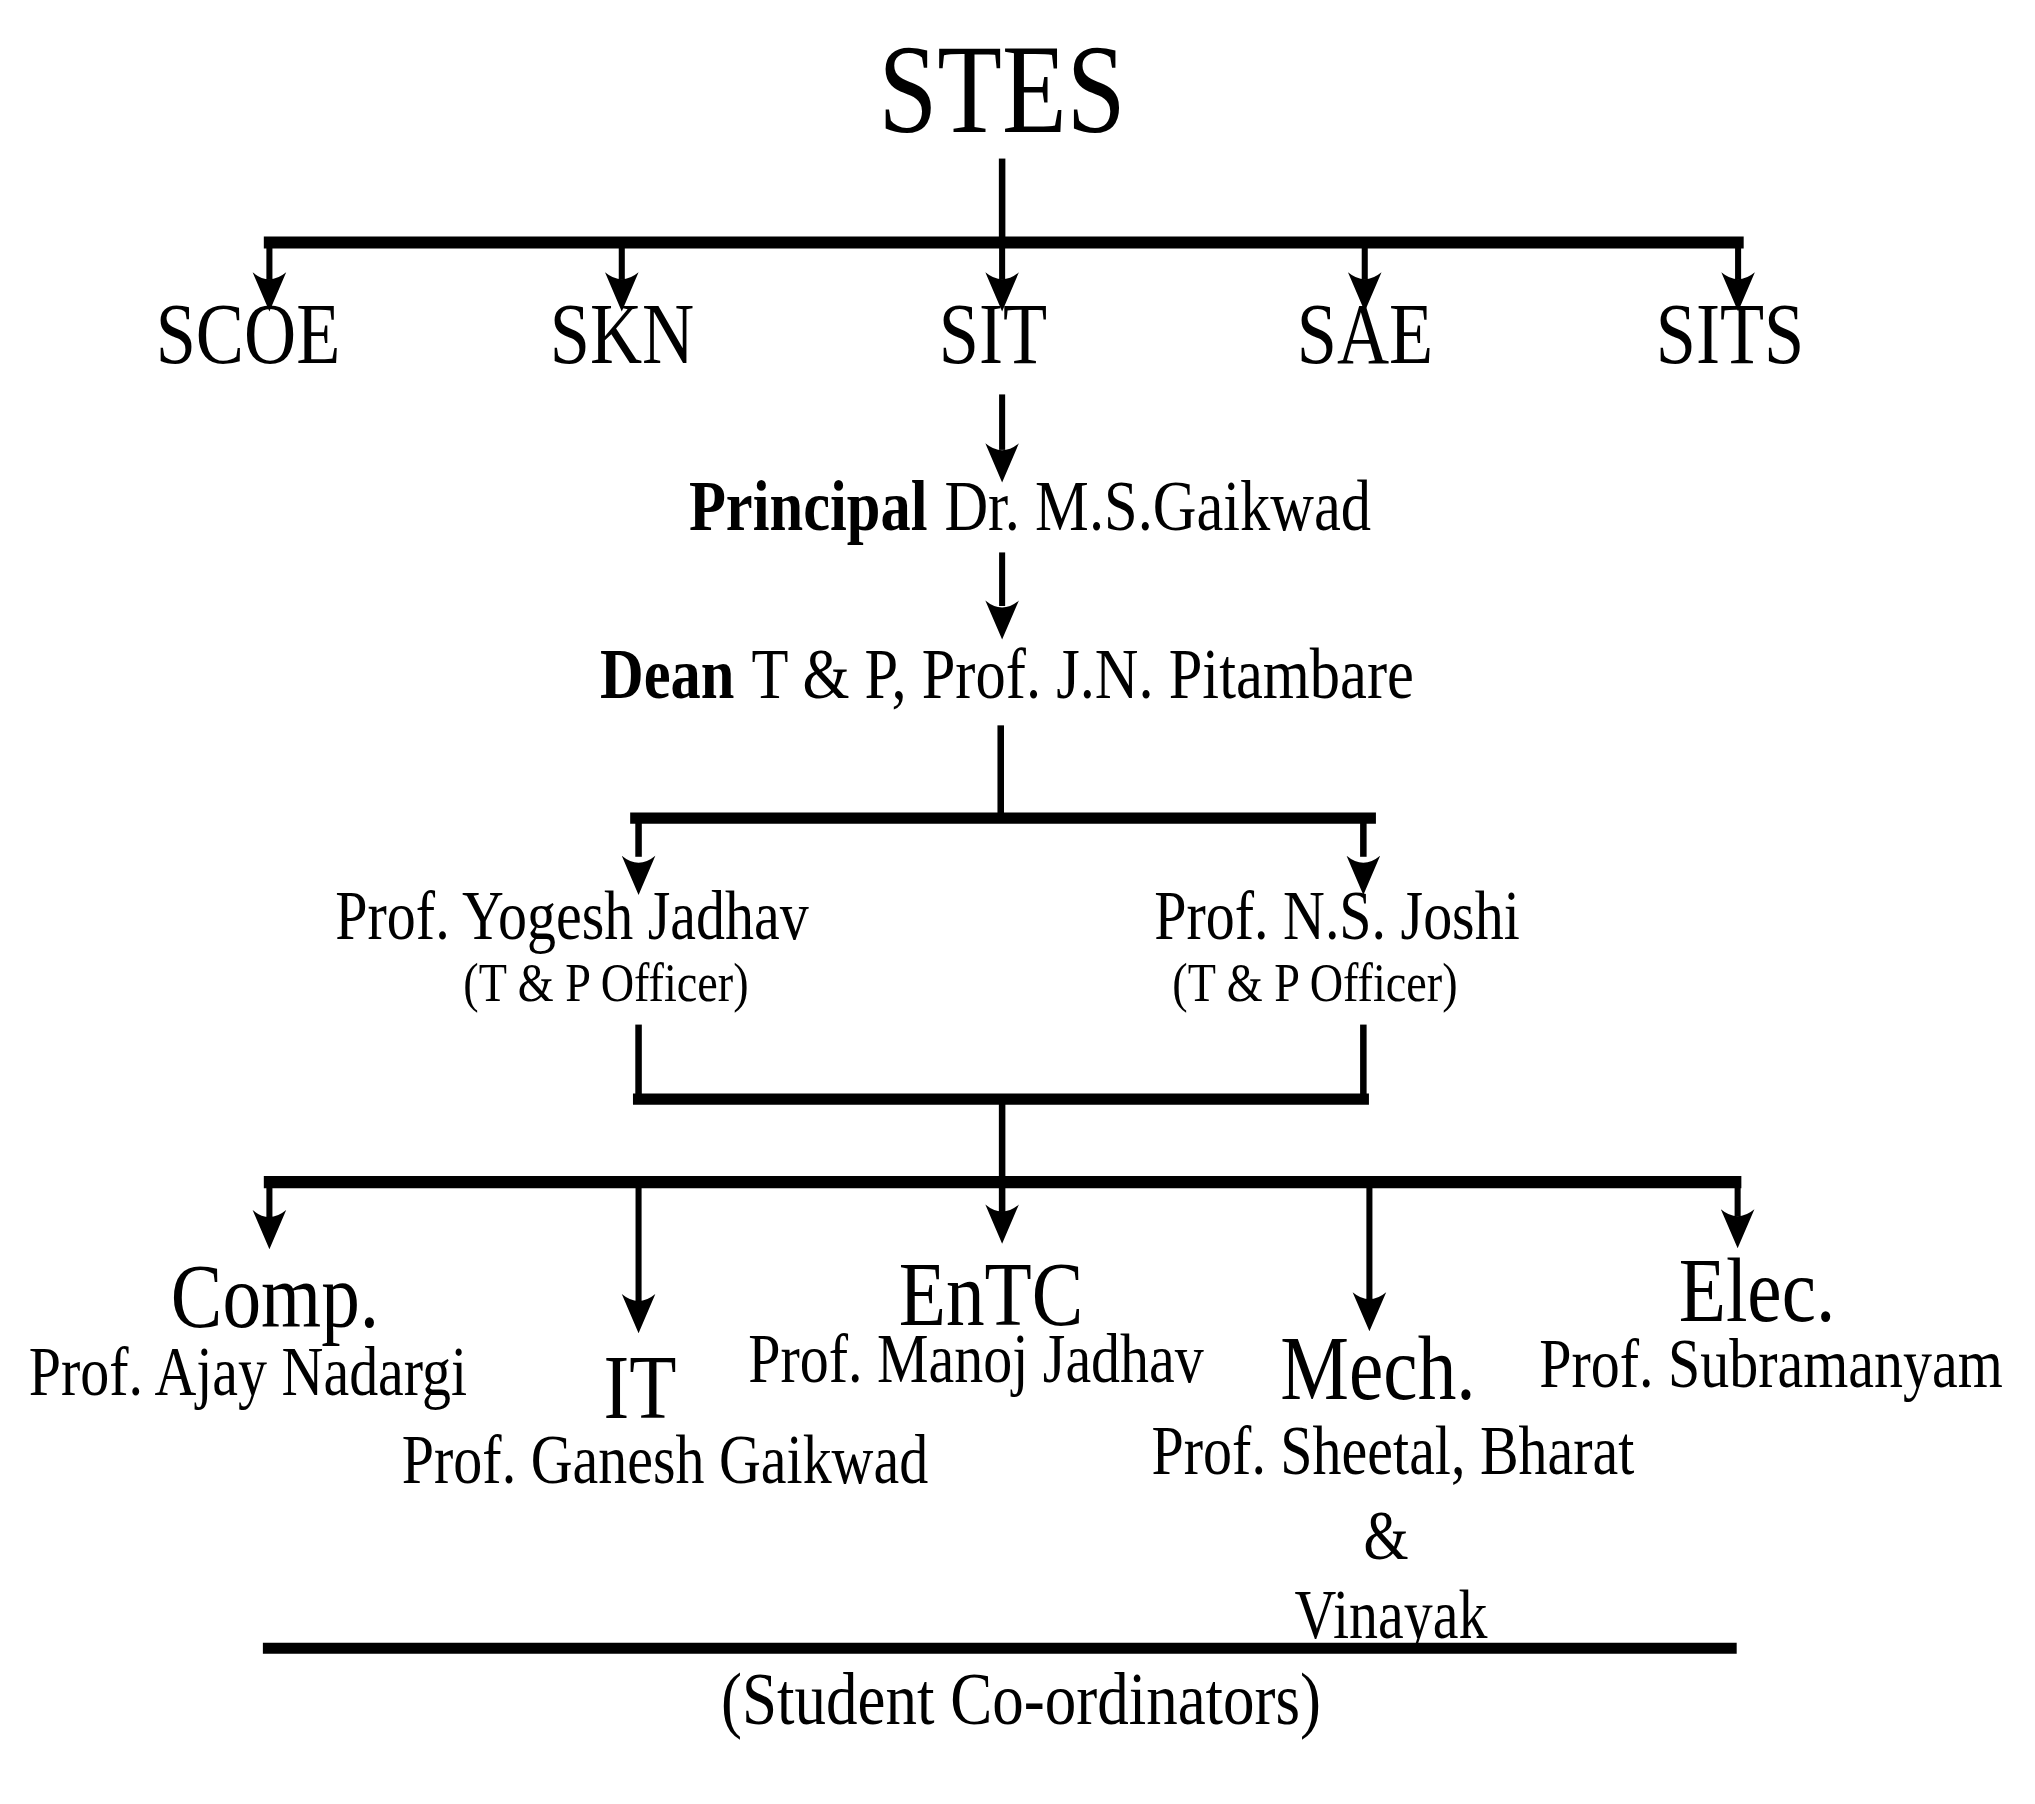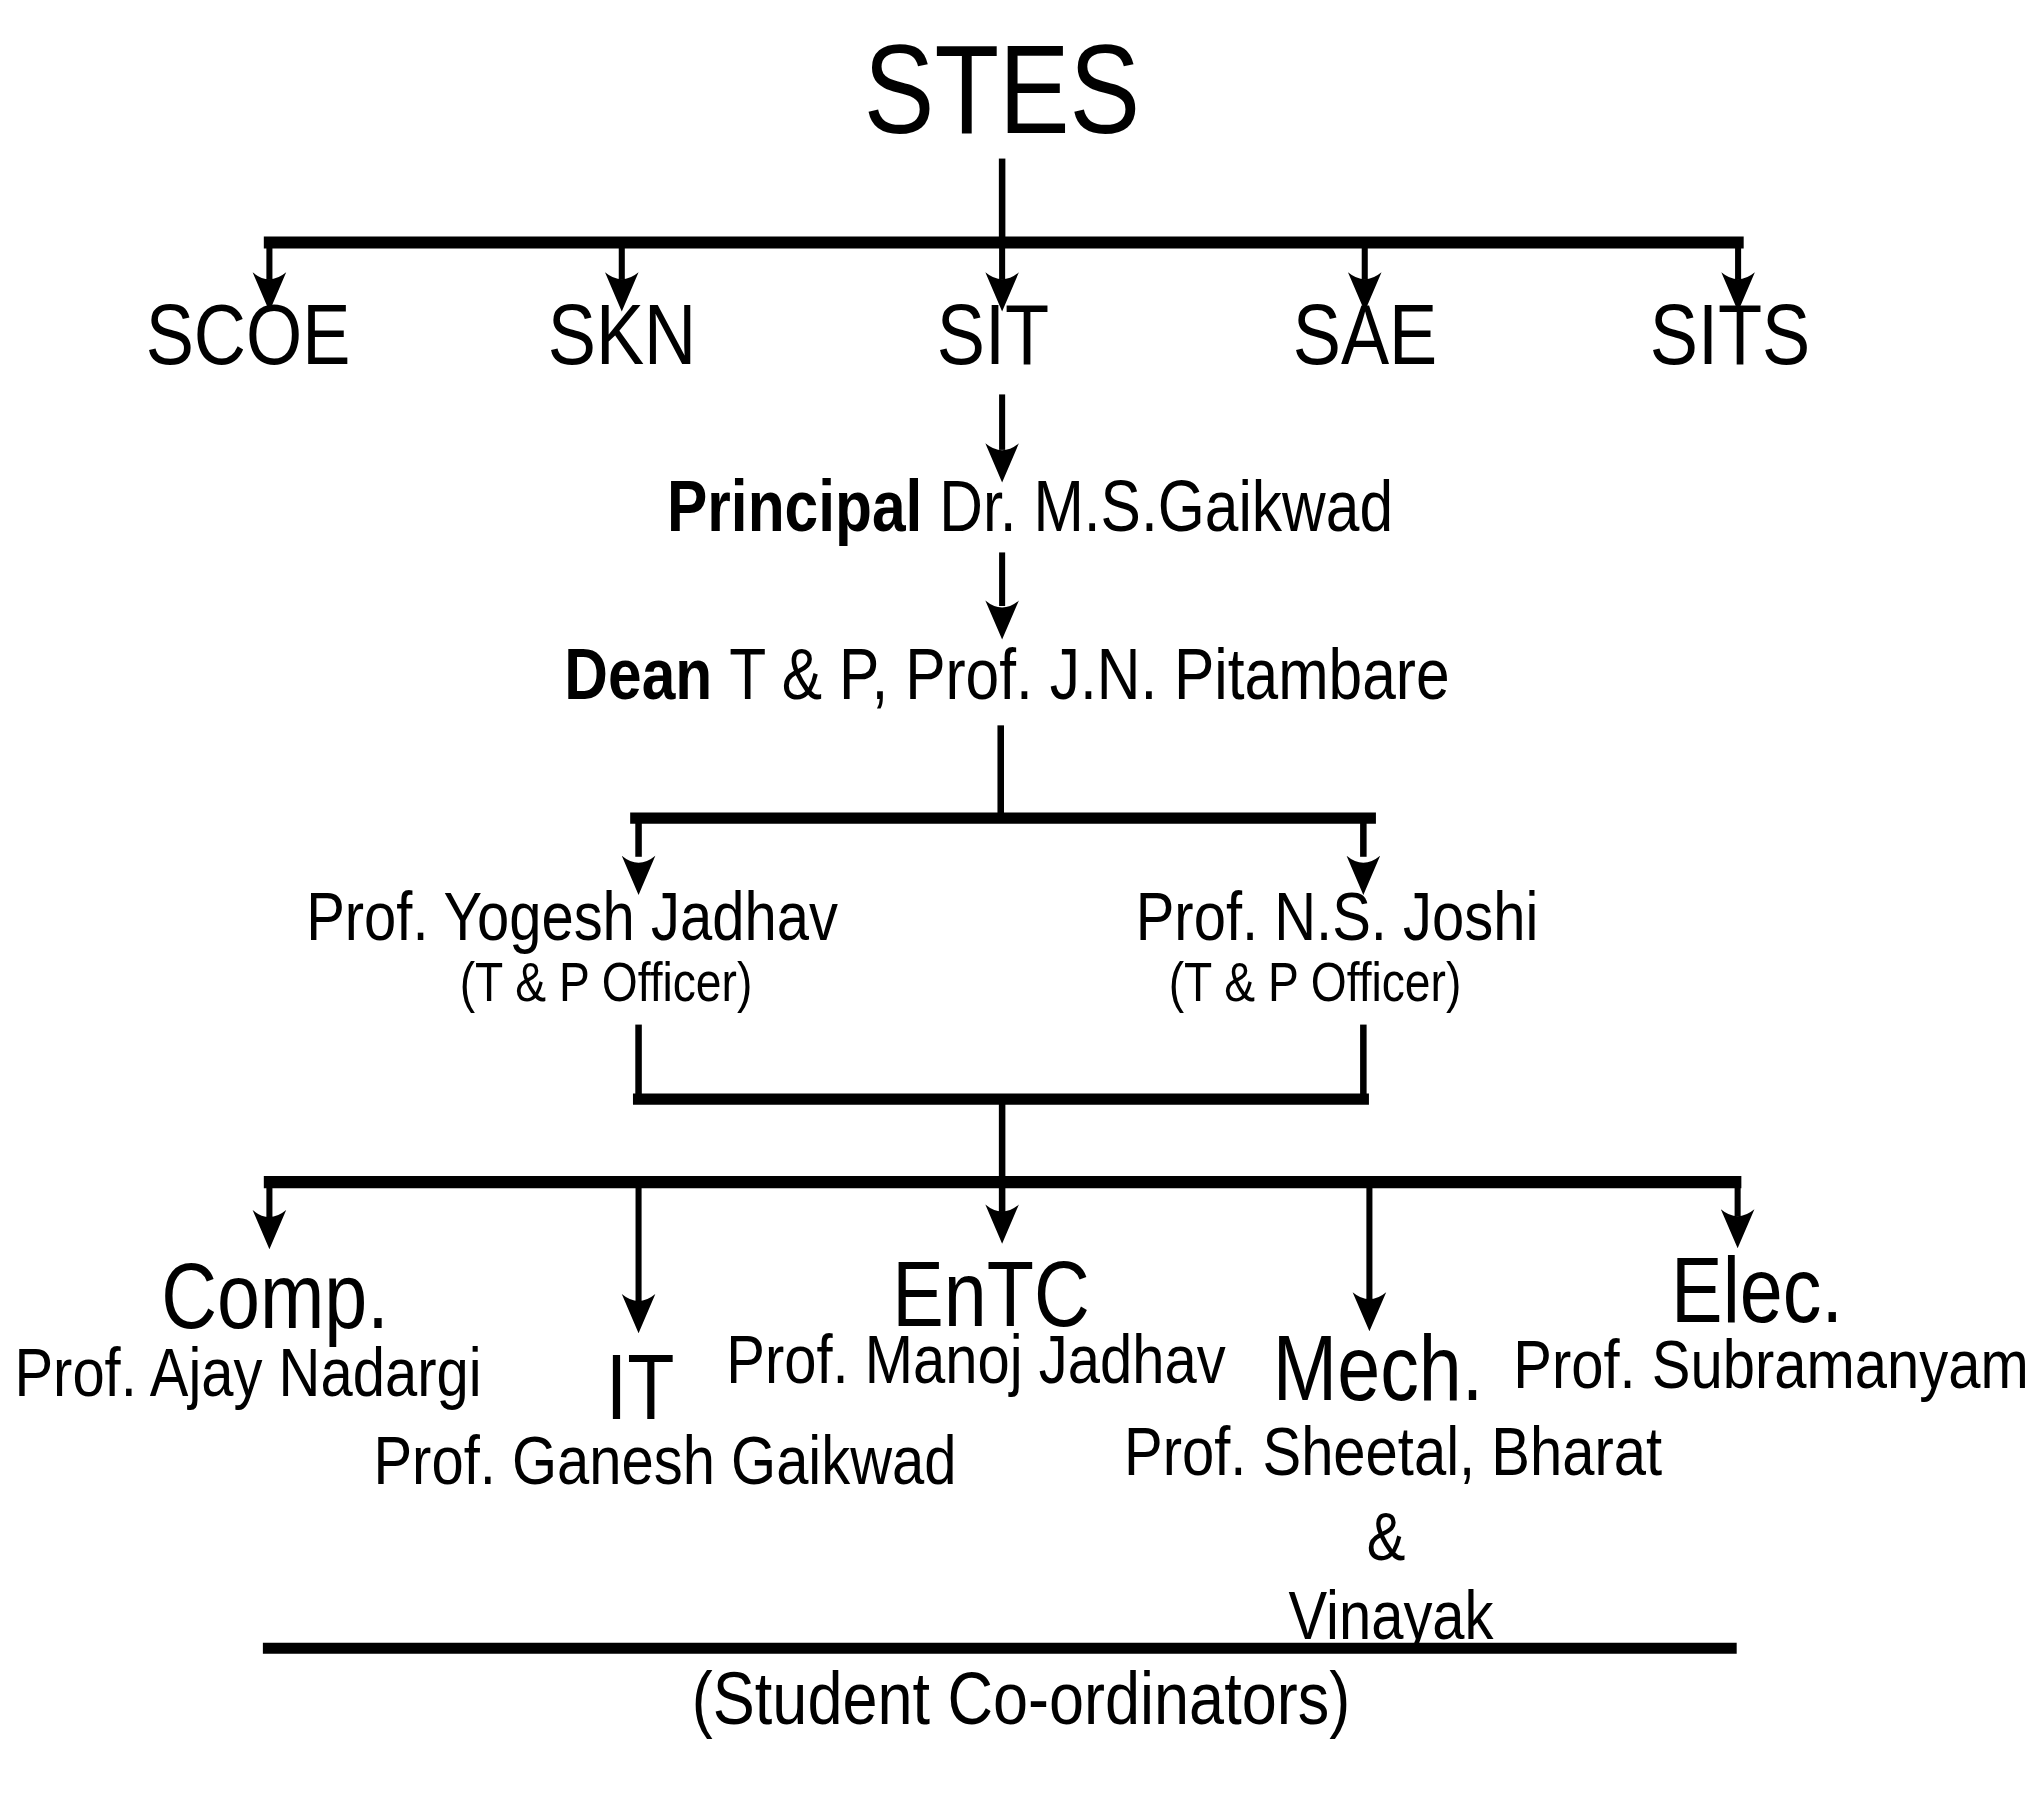--- a/index.html
+++ b/index.html
@@ -2,21 +2,21 @@
 <html style="font-size:7.5px"><head>
 <meta charset="utf-8">
 <style>
   html, body { margin: 0; padding: 0; background: #ffffff; }
   .canvas {
     position: relative;
     width: 2035px;
     height: 1804px;
     background: #ffffff;
     overflow: hidden;
-    font-family: Liberation Sans, sans-serif;
+    font-family: Liberation Serif, serif;
     color: #000000;
   }
   .wires {
     position: absolute;
     left: 0; top: 0;
     width: 2035px; height: 1804px;
   }
   .t {
     position: absolute;
     white-space: nowrap;

